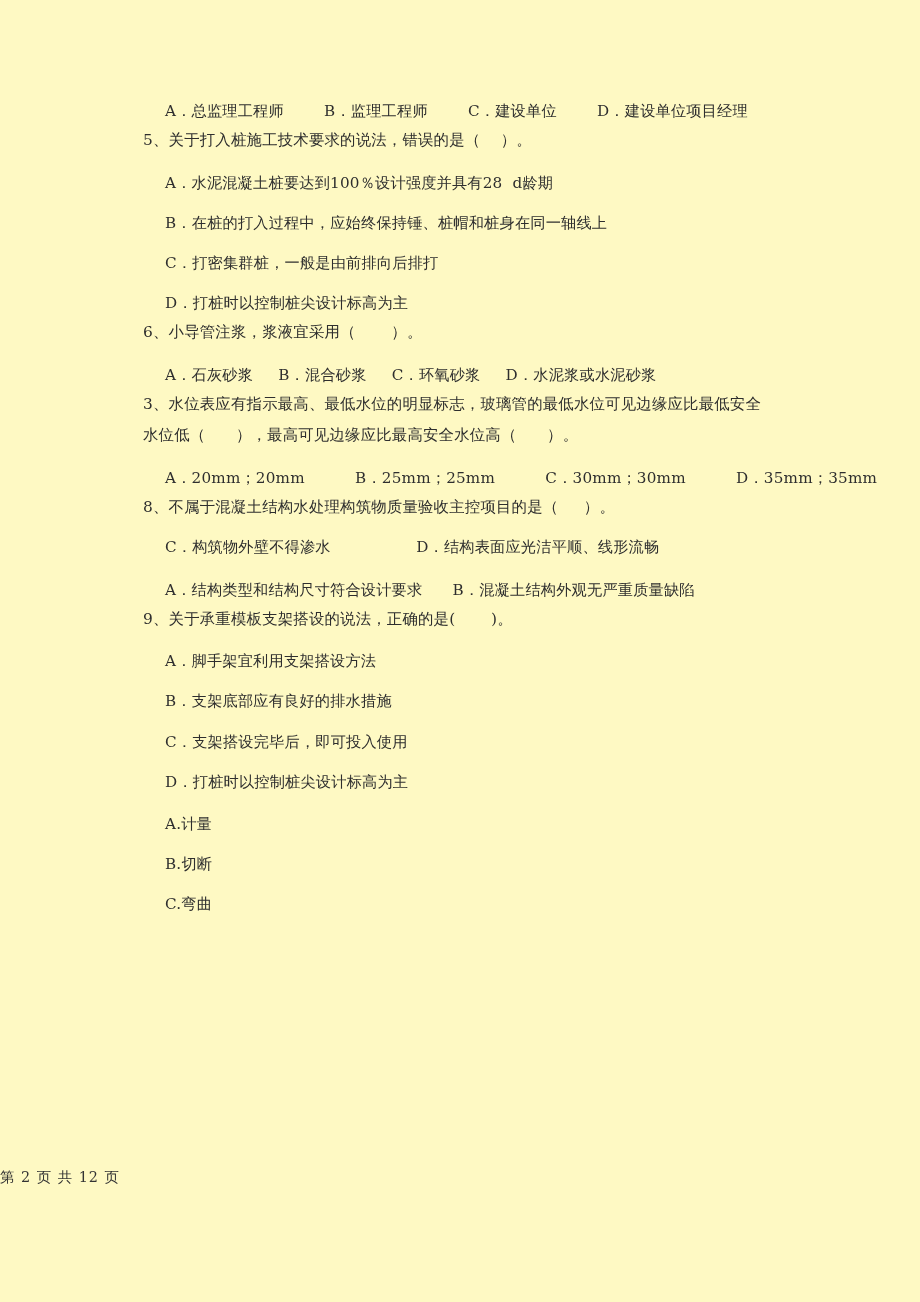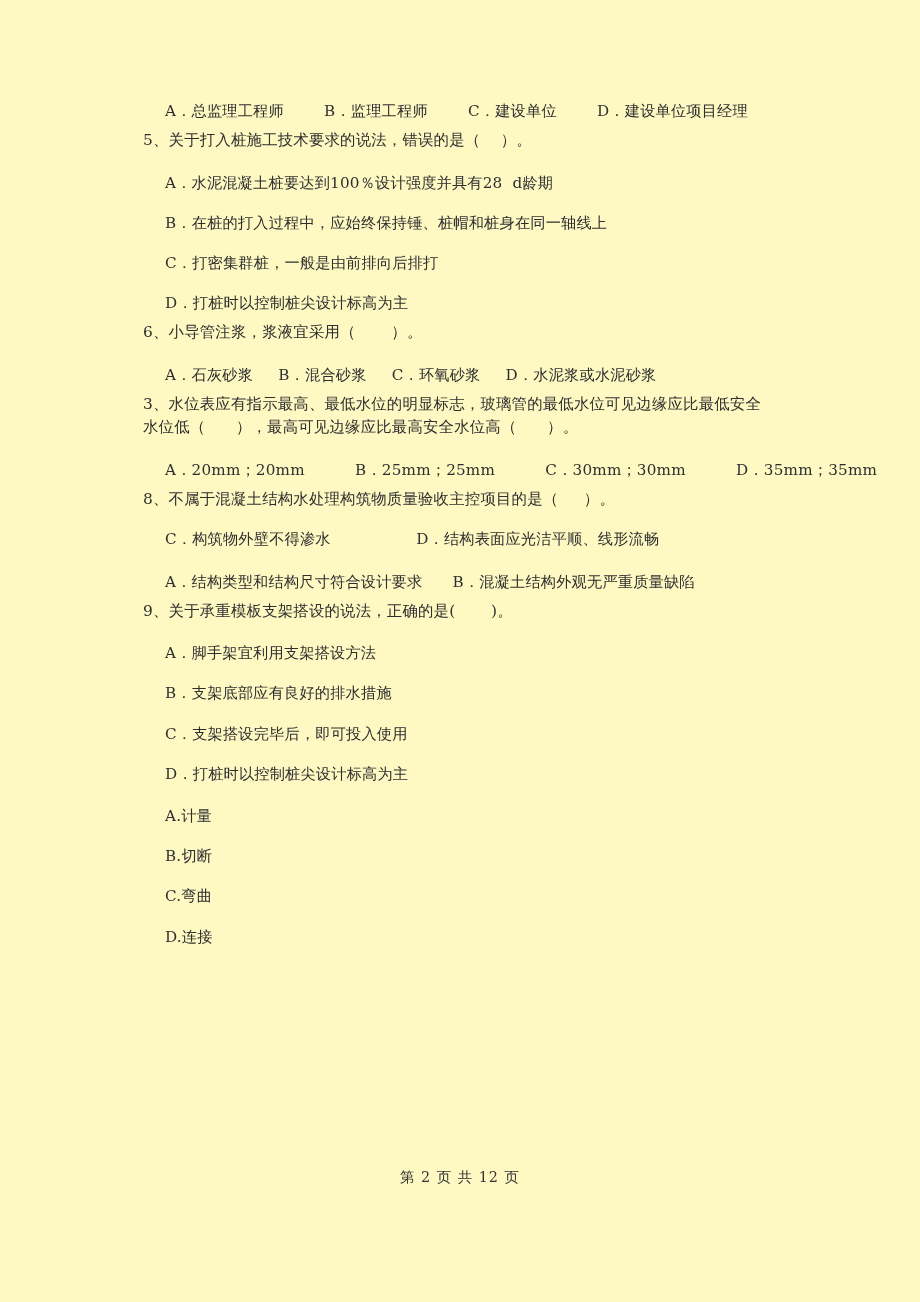--- a/index.html
+++ b/index.html
@@ -55,21 +55,20 @@
   .gap-stem   { margin-top: 14px; }
   .gap-opt    { margin-top: 27px; }
   .gap-optrow { margin-top: 25px; }
   .gap-first  { margin-top: 0px; }
 
   .footer {
     position: absolute;
     left: 0;
     top: 1168px;
     width: 920px;
-    text-align: center;
     font-size: 14.4px;
     color: #333333;
     font-family: "DejaVu Serif", "Liberation Serif", serif;
     letter-spacing: 1px;
     white-space: pre;
   }
 
   
   .page { filter: none; }
 </style>
@@ -85,36 +84,35 @@
     <div class="line q-stem gap-stem">5、关于打入桩施工技术要求的说法，错误的是（    ）。</div>
     <div class="line opt gap-opt">A．水泥混凝土桩要达到100％设计强度并具有28  d龄期</div>
     <div class="line opt gap-optrow">B．在桩的打入过程中，应始终保持锤、桩帽和桩身在同一轴线上</div>
     <div class="line opt gap-optrow">C．打密集群桩，一般是由前排向后排打</div>
     <div class="line opt gap-optrow">D．打桩时以控制桩尖设计标高为主</div>
 
     <div class="line q-stem gap-stem">6、小导管注浆，浆液宜采用（       ）。</div>
     <div class="line opt gap-opt">A．石灰砂浆     B．混合砂浆     C．环氧砂浆     D．水泥浆或水泥砂浆</div>
 
     <div class="line q-stem gap-stem">3、水位表应有指示最高、最低水位的明显标志，玻璃管的最低水位可见边缘应比最低安全</div>
-    <div class="line q-stem" style="margin-top:8px;">水位低（      ），最高可见边缘应比最高安全水位高（      ）。</div>
+    <div class="line q-stem" style="margin-top:16px;">水位低（      ），最高可见边缘应比最高安全水位高（      ）。</div>
     <div class="line opt gap-opt">A．20mm；20mm          B．25mm；25mm          C．30mm；30mm          D．35mm；35mm</div>
 
     <div class="line q-stem gap-stem">8、不属于混凝土结构水处理构筑物质量验收主控项目的是（     ）。</div>
     <div class="line opt gap-optrow">C．构筑物外壁不得渗水                 D．结构表面应光洁平顺、线形流畅</div>
     <div class="line opt gap-opt">A．结构类型和结构尺寸符合设计要求      B．混凝土结构外观无严重质量缺陷</div>
 
     <div class="line q-stem gap-stem">9、关于承重模板支架搭设的说法，正确的是(       )。</div>
     <div class="line opt gap-opt">A．脚手架宜利用支架搭设方法</div>
     <div class="line opt gap-optrow">B．支架底部应有良好的排水措施</div>
     <div class="line opt gap-optrow">C．支架搭设完毕后，即可投入使用</div>
     <div class="line opt gap-optrow">D．打桩时以控制桩尖设计标高为主</div>
 
     <div class="line opt gap-opt">A.计量</div>
     <div class="line opt gap-optrow">B.切断</div>
     <div class="line opt gap-optrow">C.弯曲</div>
-    <div class="line opt gap-optrow">D.连接</div>
 
 
   </div>
 
   <div class="footer">第 2 页 共 12 页</div>
 
 </div>
 
 </body></html>

